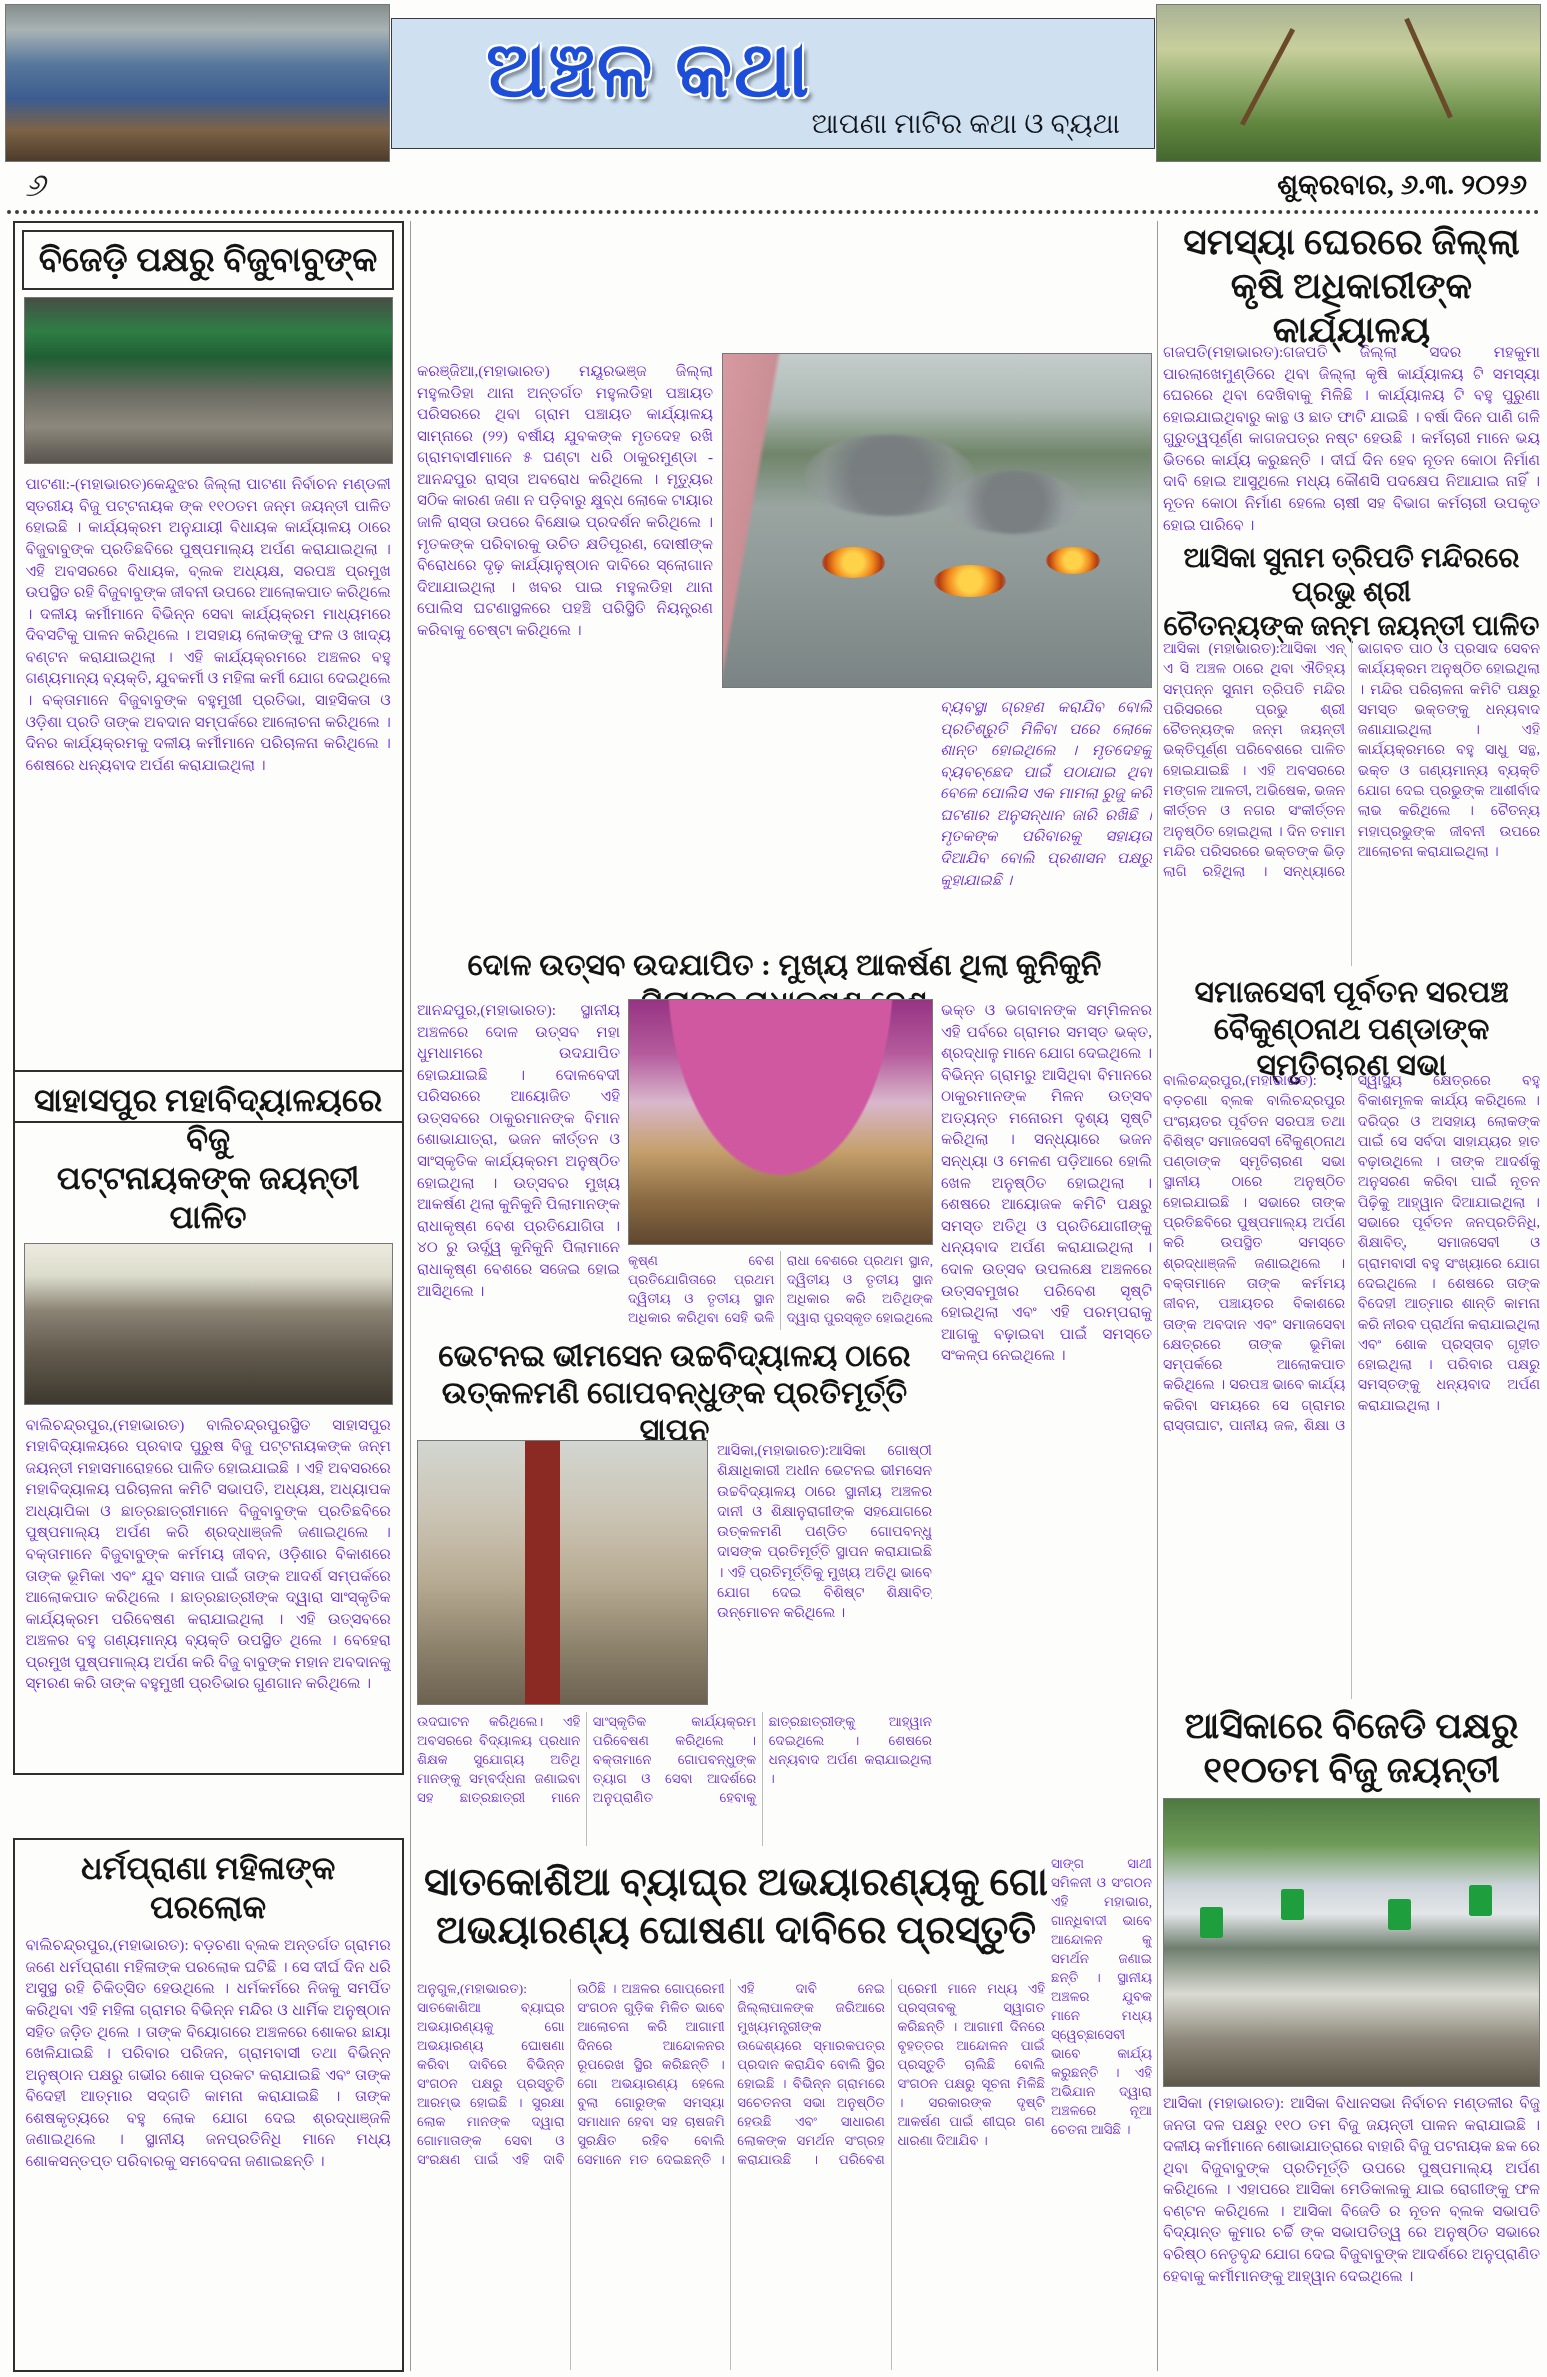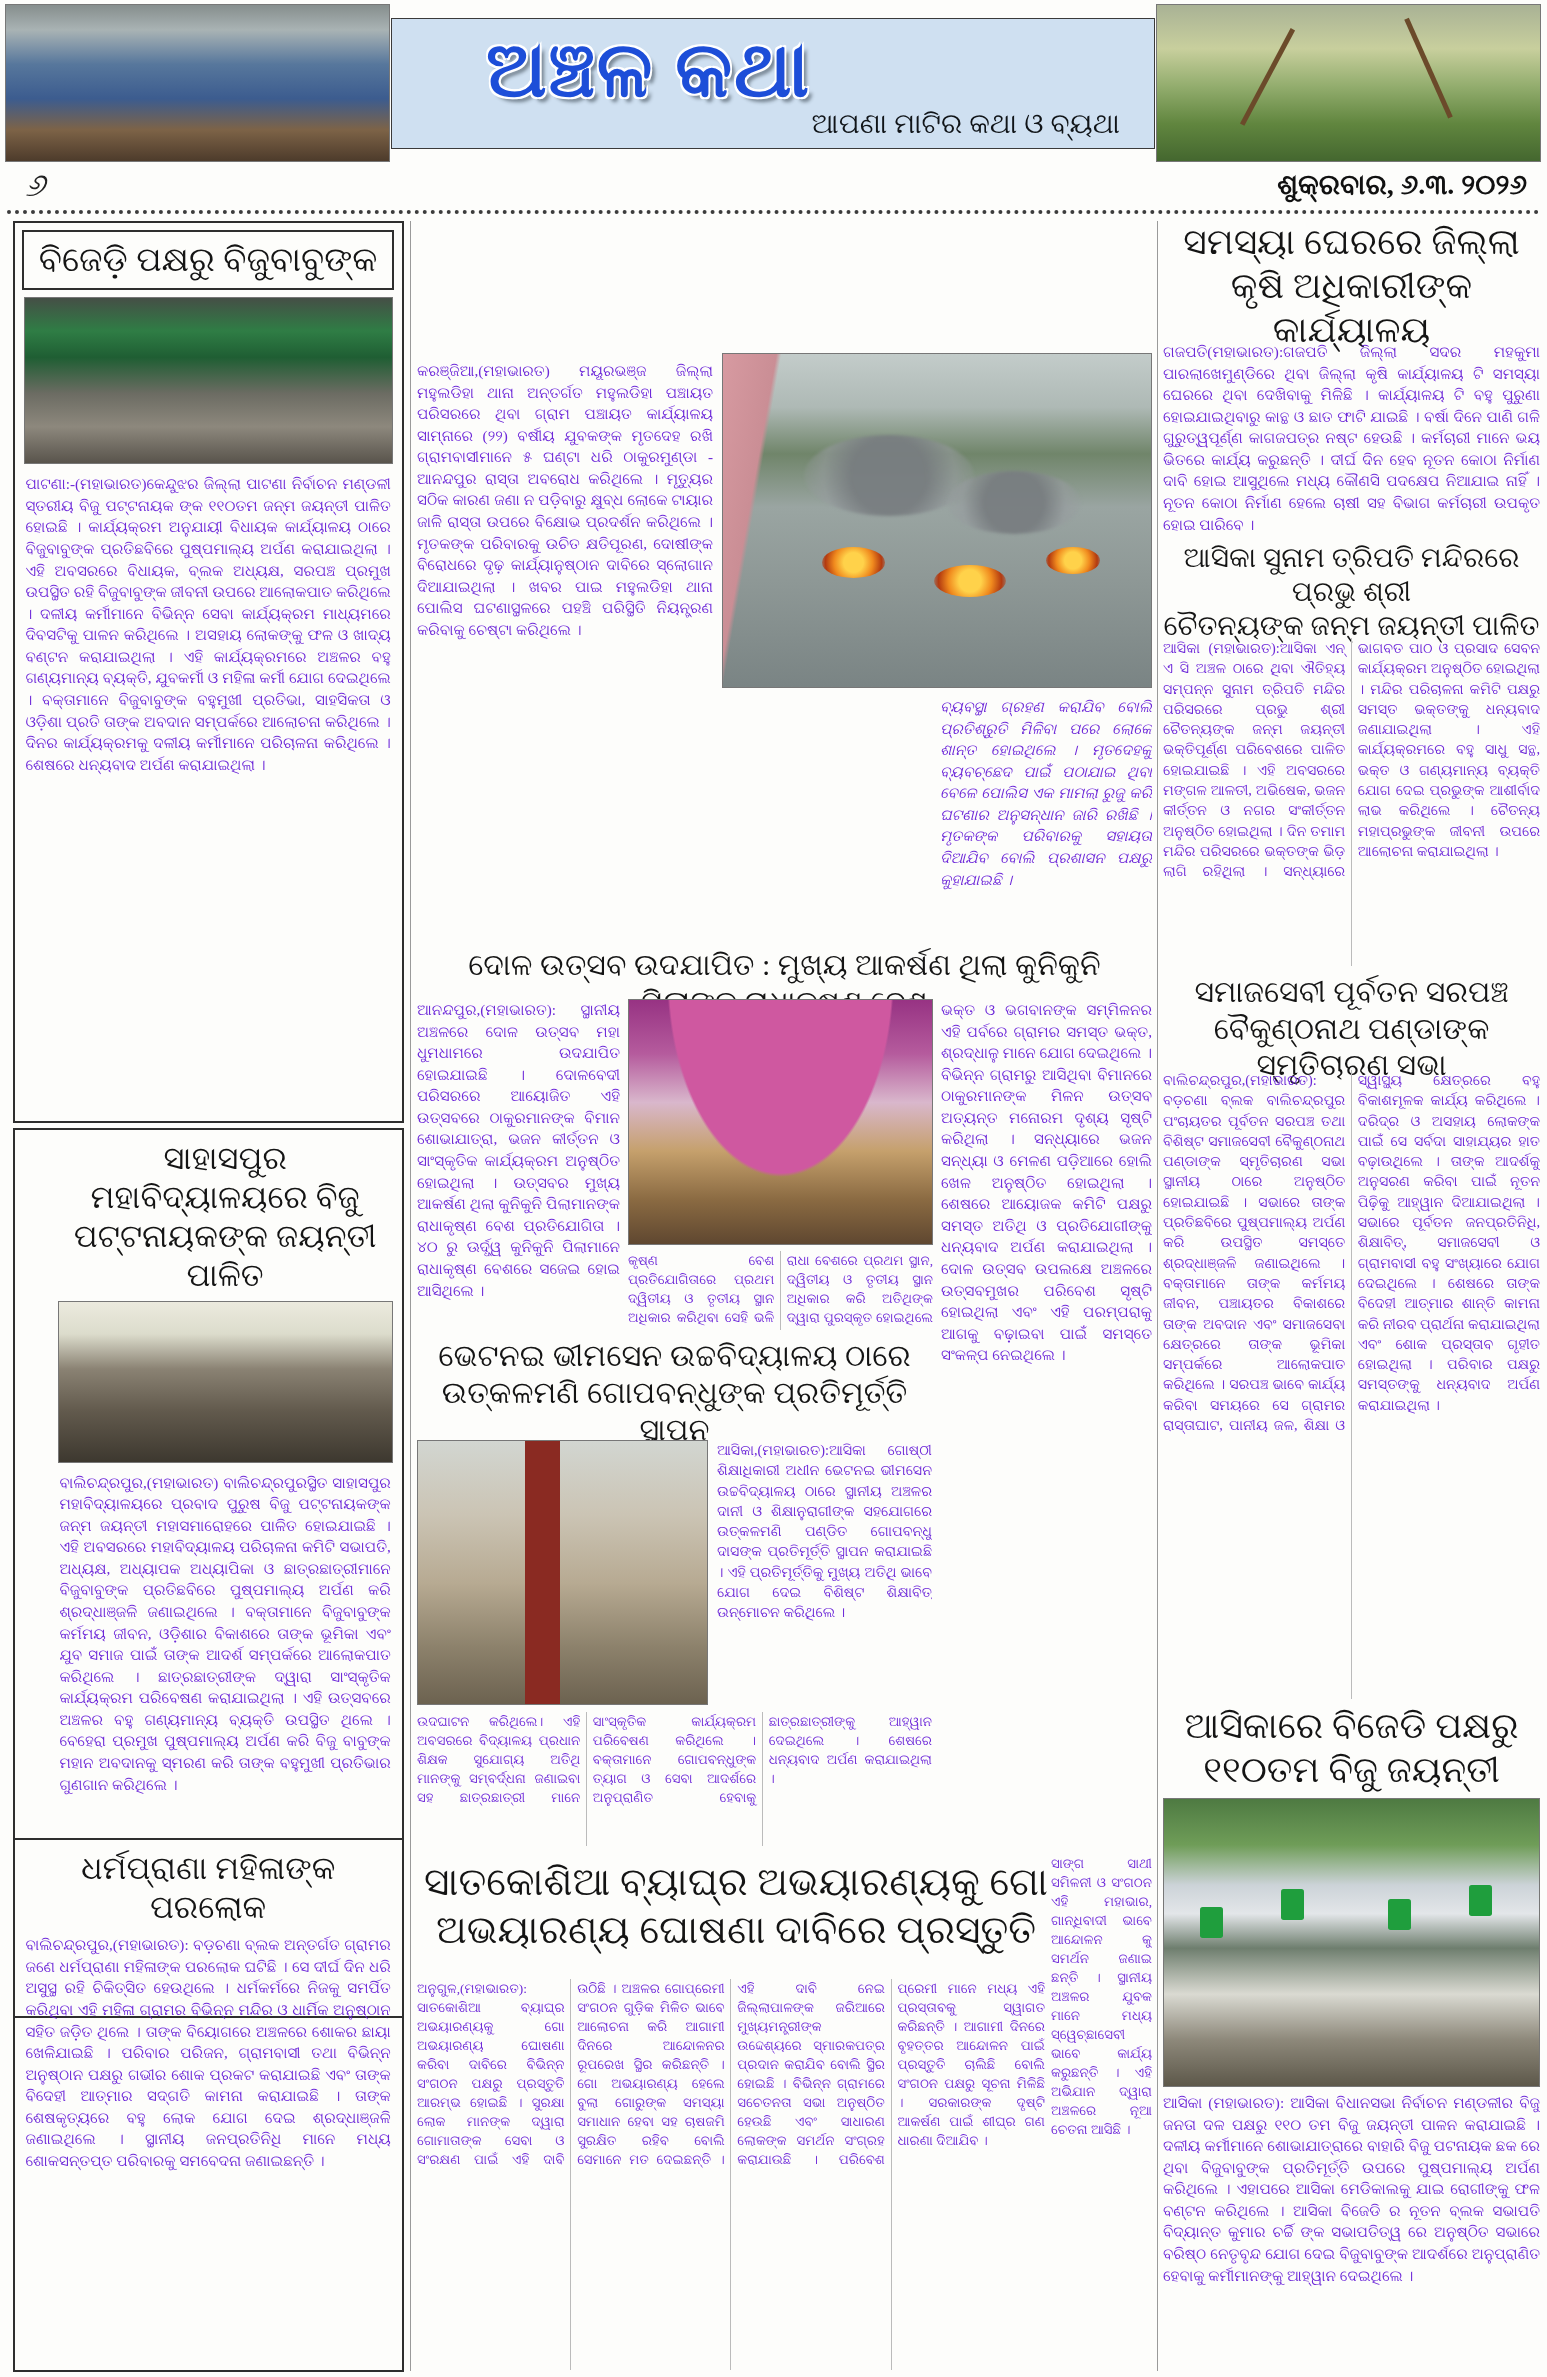--- a/index.html
+++ b/index.html
@@ -34,21 +34,21 @@
      linear-gradient(180deg,#973383 0%,#b55b9d 22%,#d9b7cc 42%,#c5a06c 62%,#8a6a42 82%,#5f4730 100%);}
   .ph-statue{background:
      linear-gradient(90deg,rgba(0,0,0,0) 0 37%,#8a2a22 37% 49%,rgba(0,0,0,0) 49%),
      linear-gradient(180deg,#d2d6d1 0%,#cbc4b4 28%,#b7aa92 54%,#8d826c 78%,#6c6250 100%);}
   .ph-flags{background:linear-gradient(180deg,#4e7a42 0%,#6f9d58 16%,#ccd3d8 30%,#e3e6e9 40%,#6e7e6e 52%,#dadad2 68%,#8d887a 84%,#5d584a 100%);}
   .fire{position:absolute;border-radius:50%;background:radial-gradient(circle,#ffd24a 0 28%,#f08a1e 55%,#b33a10 80%,rgba(0,0,0,0) 100%);}
   .smoke{position:absolute;border-radius:50%;background:radial-gradient(circle,rgba(120,125,128,.95) 0 40%,rgba(150,155,158,.6) 70%,rgba(0,0,0,0) 100%);filter:blur(1.8px);}
   .flagdot{position:absolute;width:23px;height:30.5px;background:#1f9e3d;border-radius:2.7px;}
   .stick{position:absolute;width:5.4px;height:108px;background:#6b4a2a;transform:rotate(28deg);}
   
-  .hl{font-weight:normal;color:#141414;text-align:center;line-height:1.22;}
+  .hl{font-weight:bold;color:#141414;text-align:center;line-height:1.22;}
   .hl-box{border:2.7px solid #2e2e2e;}
   .art-box{border:2.7px solid #2e2e2e;}
   .body-txt{font-size:15.2px;line-height:1.42;text-align:justify;overflow:hidden;color:#6d28d9;word-break:break-word;}
   .cols2{column-count:2;column-gap:12.6px;column-rule:0.9px solid #bbb;}
   .cols3{column-count:3;column-gap:12.6px;column-rule:0.9px solid #bbb;}
   .cols4{column-count:4;column-gap:12.6px;column-rule:0.9px solid #bbb;}
   .vrule{width:0;border-left:1.8px solid #9a9a9a;}
 </style>
 </head>
 <body>
@@ -75,21 +75,21 @@
   <div class="abs vrule" style="left:1157px;top:221px;height:2150px;"></div>
 
   <div class="abs art-box" style="left:12.6px;top:221px;width:391px;height:902px;">
     <div class="hl hl-box" style="margin:7.2px;padding:7.2px 3.6px;font-size:34px;">
       <div>ବିଜେଡ଼ି ପକ୍ଷରୁ ବିଜୁବାବୁଙ୍କ</div>
     </div>
     <div class="photo ph-meeting" style="margin:0 9px;height:165px;"></div>
     <div class="body-txt" style="margin:9px 10.8px;height:574px;">ପାଟଣା:-(ମହାଭାରତ)କେନ୍ଦୁଝର ଜିଲ୍ଲା ପାଟଣା ନିର୍ବାଚନ ମଣ୍ଡଳୀ ସ୍ତରୀୟ ବିଜୁ ପଟ୍ଟନାୟକ ଙ୍କ ୧୧୦ତମ ଜନ୍ମ ଜୟନ୍ତୀ ପାଳିତ ହୋଇଛି । କାର୍ଯ୍ୟକ୍ରମ ଅନୁଯାୟୀ ବିଧାୟକ କାର୍ଯ୍ୟାଳୟ ଠାରେ ବିଜୁବାବୁଙ୍କ ପ୍ରତିଛବିରେ ପୁଷ୍ପମାଲ୍ୟ ଅର୍ପଣ କରାଯାଇଥିଲା । ଏହି ଅବସରରେ ବିଧାୟକ, ବ୍ଲକ ଅଧ୍ୟକ୍ଷ, ସରପଞ୍ଚ ପ୍ରମୁଖ ଉପସ୍ଥିତ ରହି ବିଜୁବାବୁଙ୍କ ଜୀବନୀ ଉପରେ ଆଲୋକପାତ କରିଥିଲେ । ଦଳୀୟ କର୍ମୀମାନେ ବିଭିନ୍ନ ସେବା କାର୍ଯ୍ୟକ୍ରମ ମାଧ୍ୟମରେ ଦିବସଟିକୁ ପାଳନ କରିଥିଲେ । ଅସହାୟ ଲୋକଙ୍କୁ ଫଳ ଓ ଖାଦ୍ୟ ବଣ୍ଟନ କରାଯାଇଥିଲା । ଏହି କାର୍ଯ୍ୟକ୍ରମରେ ଅଞ୍ଚଳର ବହୁ ଗଣ୍ୟମାନ୍ୟ ବ୍ୟକ୍ତି, ଯୁବକର୍ମୀ ଓ ମହିଳା କର୍ମୀ ଯୋଗ ଦେଇଥିଲେ । ବକ୍ତାମାନେ ବିଜୁବାବୁଙ୍କ ବହୁମୁଖୀ ପ୍ରତିଭା, ସାହସିକତା ଓ ଓଡ଼ିଶା ପ୍ରତି ତାଙ୍କ ଅବଦାନ ସମ୍ପର୍କରେ ଆଲୋଚନା କରିଥିଲେ । ଦିନର କାର୍ଯ୍ୟକ୍ରମକୁ ଦଳୀୟ କର୍ମୀମାନେ ପରିଚାଳନା କରିଥିଲେ । ଶେଷରେ ଧନ୍ୟବାଦ ଅର୍ପଣ କରାଯାଇଥିଲା ।</div>
   </div>
 
-  <div class="abs art-box" style="left:12.6px;top:1128px;width:391px;height:890px;padding-left:34px;">
+  <div class="abs art-box" style="left:12.6px;top:1070px;width:391px;height:705px;">
     <div class="hl" style="margin:9px 7.2px 5.4px;font-size:32px;">
       <div>ସାହାସପୁର ମହାବିଦ୍ୟାଳୟରେ ବିଜୁ</div>
       <div>ପଟ୍ଟନାୟକଙ୍କ ଜୟନ୍ତୀ ପାଳିତ</div>
     </div>
     <div class="photo ph-garland" style="margin:0 9px;height:160px;"></div>
     <div class="body-txt" style="margin:9px 10.8px;height:421px;">ବାଲିଚନ୍ଦ୍ରପୁର,(ମହାଭାରତ) ବାଲିଚନ୍ଦ୍ରପୁରସ୍ଥିତ ସାହାସପୁର ମହାବିଦ୍ୟାଳୟରେ ପ୍ରବାଦ ପୁରୁଷ ବିଜୁ ପଟ୍ଟନାୟକଙ୍କ ଜନ୍ମ ଜୟନ୍ତୀ ମହାସମାରୋହରେ ପାଳିତ ହୋଇଯାଇଛି । ଏହି ଅବସରରେ ମହାବିଦ୍ୟାଳୟ ପରିଚାଳନା କମିଟି ସଭାପତି, ଅଧ୍ୟକ୍ଷ, ଅଧ୍ୟାପକ ଅଧ୍ୟାପିକା ଓ ଛାତ୍ରଛାତ୍ରୀମାନେ ବିଜୁବାବୁଙ୍କ ପ୍ରତିଛବିରେ ପୁଷ୍ପମାଲ୍ୟ ଅର୍ପଣ କରି ଶ୍ରଦ୍ଧାଞ୍ଜଳି ଜଣାଇଥିଲେ । ବକ୍ତାମାନେ ବିଜୁବାବୁଙ୍କ କର୍ମମୟ ଜୀବନ, ଓଡ଼ିଶାର ବିକାଶରେ ତାଙ୍କ ଭୂମିକା ଏବଂ ଯୁବ ସମାଜ ପାଇଁ ତାଙ୍କ ଆଦର୍ଶ ସମ୍ପର୍କରେ ଆଲୋକପାତ କରିଥିଲେ । ଛାତ୍ରଛାତ୍ରୀଙ୍କ ଦ୍ୱାରା ସାଂସ୍କୃତିକ କାର୍ଯ୍ୟକ୍ରମ ପରିବେଷଣ କରାଯାଇଥିଲା । ଏହି ଉତ୍ସବରେ ଅଞ୍ଚଳର ବହୁ ଗଣ୍ୟମାନ୍ୟ ବ୍ୟକ୍ତି ଉପସ୍ଥିତ ଥିଲେ । ବେହେରା ପ୍ରମୁଖ ପୁଷ୍ପମାଲ୍ୟ ଅର୍ପଣ କରି ବିଜୁ ବାବୁଙ୍କ ମହାନ ଅବଦାନକୁ ସ୍ମରଣ କରି ତାଙ୍କ ବହୁମୁଖୀ ପ୍ରତିଭାର ଗୁଣଗାନ କରିଥିଲେ ।</div>
   </div>
 
   <div class="abs art-box" style="left:12.6px;top:1838px;width:391px;height:534px;">
     <div class="hl" style="margin:9px 7.2px 5.4px;font-size:32px;">ଧର୍ମପ୍ରାଣା ମହିଳାଙ୍କ ପରଲୋକ</div>

